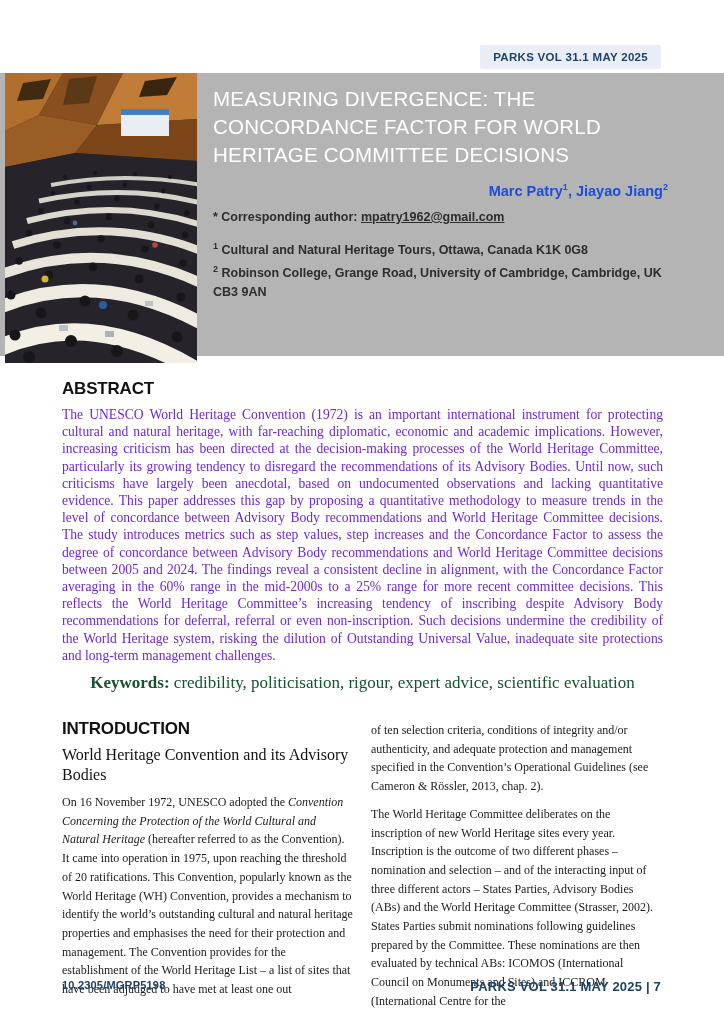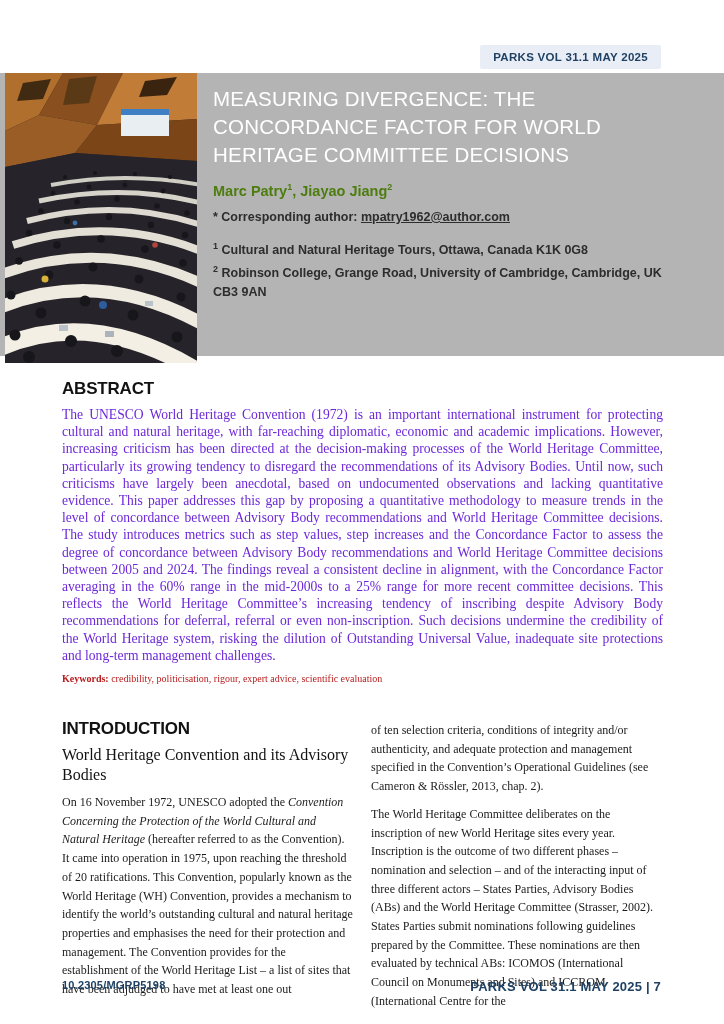--- a/index.html
+++ b/index.html
@@ -26,40 +26,40 @@
     position:absolute; left:5px; top:73px; width:192px; height:290px;
     overflow:hidden;
   }
   .photo svg { display:block; width:100%; height:100%; }
   
   .header-text { position:absolute; left:213px; top:85px; width:455px; }
   .article-title {
     color:#ffffff; font-size:20.5px; font-weight:400; line-height:28px;
     letter-spacing:.2px;
   }
-  .authors { margin-top:13px; font-size:14.5px; font-weight:bold; color:#4d7c0f; }
+  .authors { margin-top:13px; font-size:14.5px; font-weight:bold; color:#1d4ed8;text-align:right; }
   .authors sup { font-size:9px; }
   .corresponding { margin-top:11px; font-size:12.5px; font-weight:bold; color:#2d2d2d; }
   .corresponding a { color:#2d2d2d; text-decoration:underline; font-weight:bold; }
   .affiliations { margin-top:13px; font-size:12.5px; font-weight:bold; color:#2d2d2d; line-height:19px; }
   .affiliations sup { font-size:9px; }
   
   .abstract { position:absolute; left:62px; top:379px; width:601px; }
   .section-heading {
     font-size:17px; font-weight:bold; color:#121212; letter-spacing:-.2px;
   }
   .abstract-body {
     margin-top:7px;
     font-family:"Liberation Serif","DejaVu Serif",serif;
     font-size:13.6px; line-height:17.2px; color:#6d28d9; text-align:justify;
   }
   .keywords {
     margin-top:9px;
     font-family:"Liberation Serif","DejaVu Serif",serif;
-    font-size:10px; color:#b91c1c;
+    font-size:17px; color:#14532d;text-align:center;
   }
   .keywords .kw-label { font-weight:bold; }
   
   .intro { position:absolute; left:62px; top:719px; width:601px; display:flex; gap:17px; }
   .col { width:292px; }
   .intro-subheading {
     margin-top:6px;
     font-family:"Liberation Serif","DejaVu Serif",serif;
     font-size:16px; font-weight:normal; color:#121212; line-height:19.5px;
   }
@@ -162,21 +162,21 @@
         <rect x="54" y="252" width="9" height="6" fill="#b9c2c8"></rect>
         <rect x="100" y="258" width="9" height="6" fill="#aab4ba"></rect>
         <rect x="140" y="228" width="8" height="5" fill="#b9c2c8"></rect>
       </g>
     </svg>
   </div>
 
   <div class="header-text">
     <h1 class="article-title">MEASURING DIVERGENCE: THE CONCORDANCE FACTOR FOR WORLD HERITAGE COMMITTEE DECISIONS</h1>
     <div class="authors"><span>Marc Patry</span><sup>1</sup><span>, </span><span>Jiayao Jiang</span><sup>2</sup></div>
-    <div class="corresponding"><span>* Corresponding author: </span><a href="#">mpatry1962@author.com</a></div>
+    <div class="corresponding"><span>* Corresponding author: </span><a href="#">mpatry1962@gmail.com</a></div>
     <div class="affiliations">
       <div><sup>1</sup><span> Cultural and Natural Heritage Tours, Ottawa, Canada K1K 0G8</span></div>
       <div><sup>2</sup><span> Robinson College, Grange Road, University of Cambridge, Cambridge, UK CB3 9AN</span></div>
     </div>
   </div>
 
   <div class="abstract">
     <h2 class="section-heading">ABSTRACT</h2>
     <p class="abstract-body">The UNESCO World Heritage Convention (1972) is an important international instrument for protecting cultural and natural heritage, with far-reaching diplomatic, economic and academic implications. However, increasing criticism has been directed at the decision-making processes of the World Heritage Committee, particularly its growing tendency to disregard the recommendations of its Advisory Bodies. Until now, such criticisms have largely been anecdotal, based on undocumented observations and lacking quantitative evidence. This paper addresses this gap by proposing a quantitative methodology to measure trends in the level of concordance between Advisory Body recommendations and World Heritage Committee decisions. The study introduces metrics such as step values, step increases and the Concordance Factor to assess the degree of concordance between Advisory Body recommendations and World Heritage Committee decisions between 2005 and 2024. The findings reveal a consistent decline in alignment, with the Concordance Factor averaging in the 60% range in the mid-2000s to a 25% range for more recent committee decisions. This reflects the World Heritage Committee’s increasing tendency of inscribing despite Advisory Body recommendations for deferral, referral or even non-inscription. Such decisions undermine the credibility of the World Heritage system, risking the dilution of Outstanding Universal Value, inadequate site protections and long-term management challenges.</p>
     <p class="keywords"><span class="kw-label">Keywords:</span><span> credibility, politicisation, rigour, expert advice, scientific evaluation</span></p>

